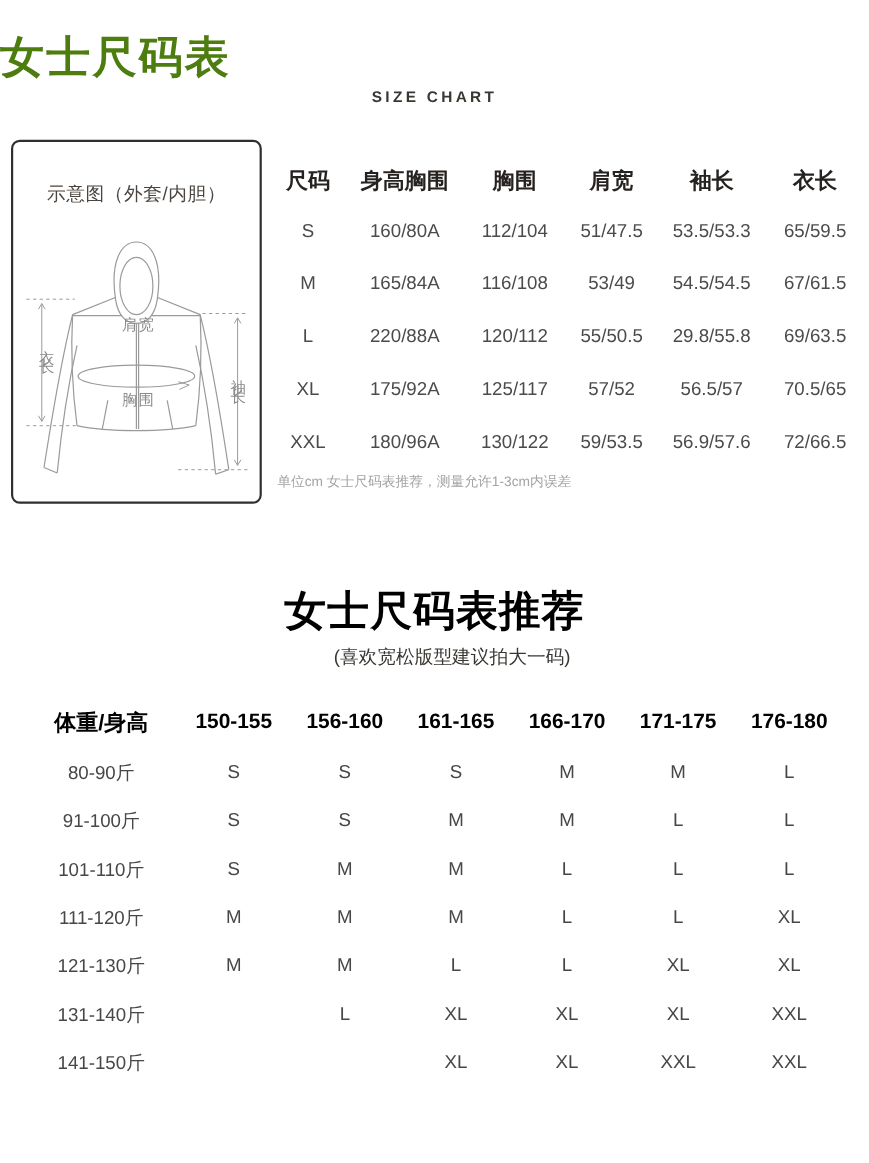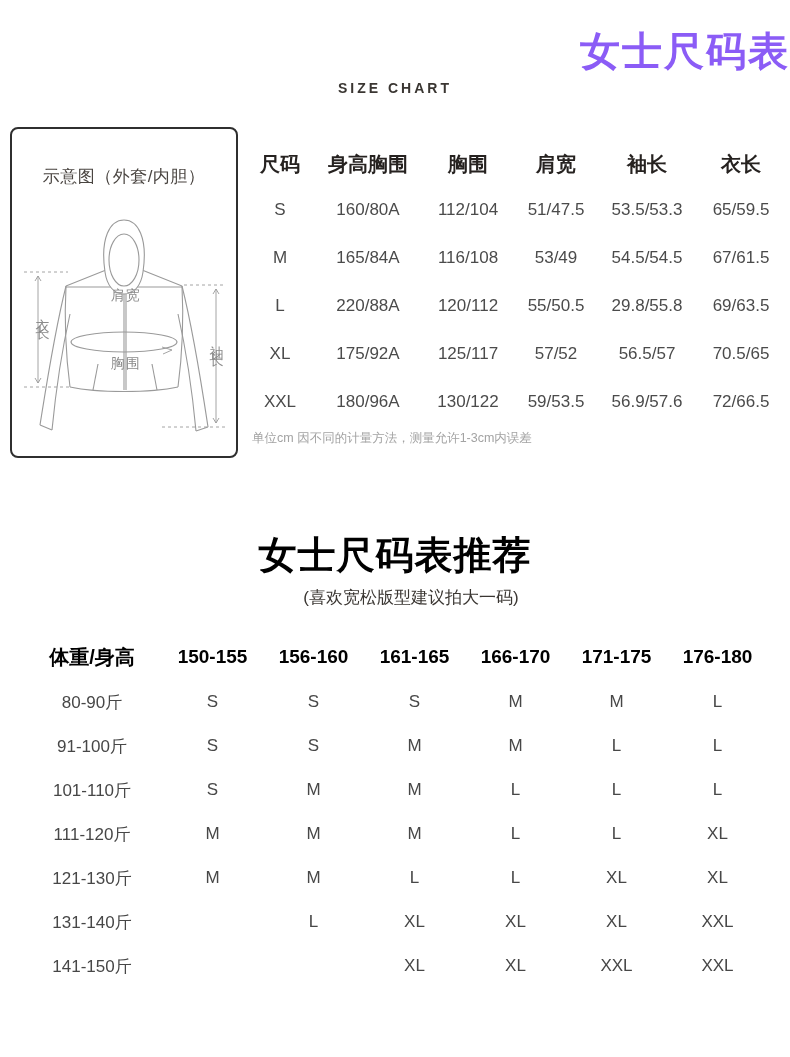--- a/index.html
+++ b/index.html
@@ -1,22 +1,22 @@
 <!DOCTYPE html>
 <html><head>
 <meta charset="utf-8">
 <style>
   * { margin:0; padding:0; box-sizing:border-box; }
   html,body { background:#ffffff; }
   body { font-family:"Liberation Sans","DejaVu Sans",sans-serif; color:#333; }
   .page { position:relative; width:790px; height:1057px; background:#fff; overflow:hidden; }
 
   
-  .s1-title { position:absolute; top:24px; left:0; width:100%; text-align:right;
-              font-size:40px; font-weight:700; color:#8b5cf6; letter-spacing:2px; }
+  .s1-title { position:absolute; top:24px; left:0; width:100%; text-align:left;
+              font-size:40px; font-weight:700; color:#4d7c0f; letter-spacing:2px; }
   .s1-sub   { position:absolute; top:80px; left:0; width:100%; text-align:center;
               font-size:14px; font-weight:700; color:#3a3632; letter-spacing:3px; }
 
   
   .diagram-box { position:absolute; left:10px; top:127px; width:228px; height:331px;
                  border:2px solid #2f2f2f; border-radius:8px; background:#fff; }
   .diagram-label { position:absolute; top:36px; left:0; width:100%; text-align:center;
                    font-size:17px; color:#4a4541; letter-spacing:0.5px; }
   .diagram-svg { position:absolute; left:0; top:85px; width:224px; height:245px; }
   .dim-label { position:absolute; font-size:14px; color:#8b8b8b; letter-spacing:1px; }
@@ -163,21 +163,21 @@
       </div>
       <div class="t-row">
         <div class="t-cell col0">XXL</div>
         <div class="t-cell col1">180/96A</div>
         <div class="t-cell col2">130/122</div>
         <div class="t-cell col3">59/53.5</div>
         <div class="t-cell col4">56.9/57.6</div>
         <div class="t-cell col5">72/66.5</div>
       </div>
     </div>
-  <div class="t1-footnote">单位cm 因不同的计量方法，测量允许1-3cm内误差</div>
+  <div class="t1-footnote">单位cm 女士尺码表推荐，测量允许1-3cm内误差</div>
 
   <div class="s2-title">女士尺码表推荐</div>
   <div class="s2-sub">(喜欢宽松版型建议拍大一码)</div>
 
   <div class="t2">
       <div class="t-row t-head">
         <div class="t-cell col0">体重/身高</div>
         <div class="t-cell col1">150-155</div>
         <div class="t-cell col2">156-160</div>
         <div class="t-cell col3">161-165</div>

